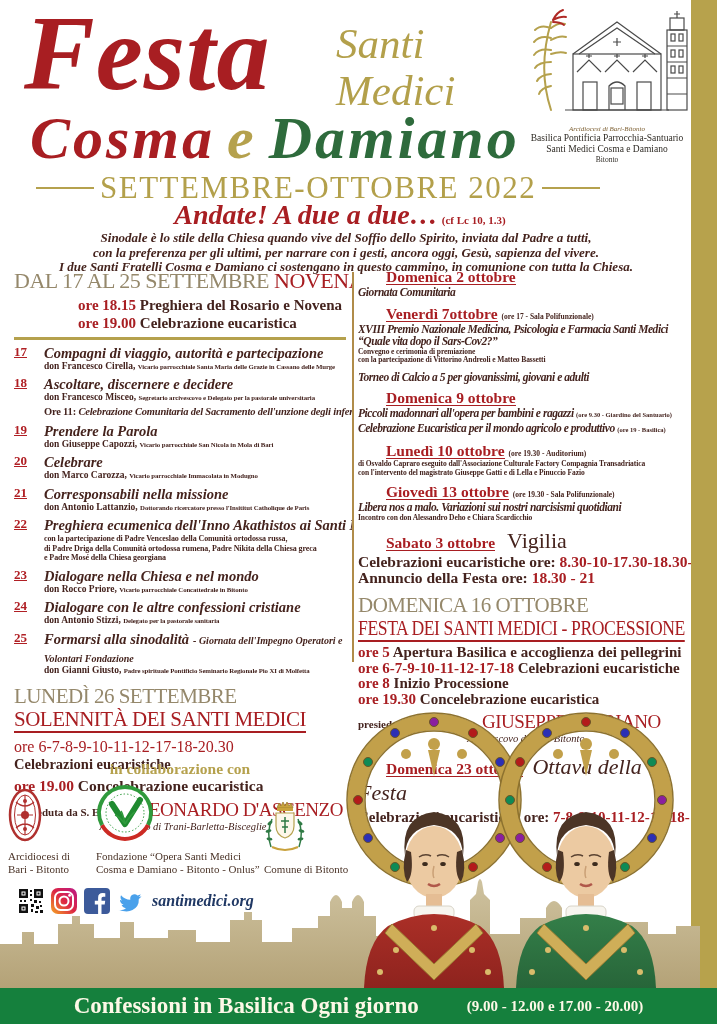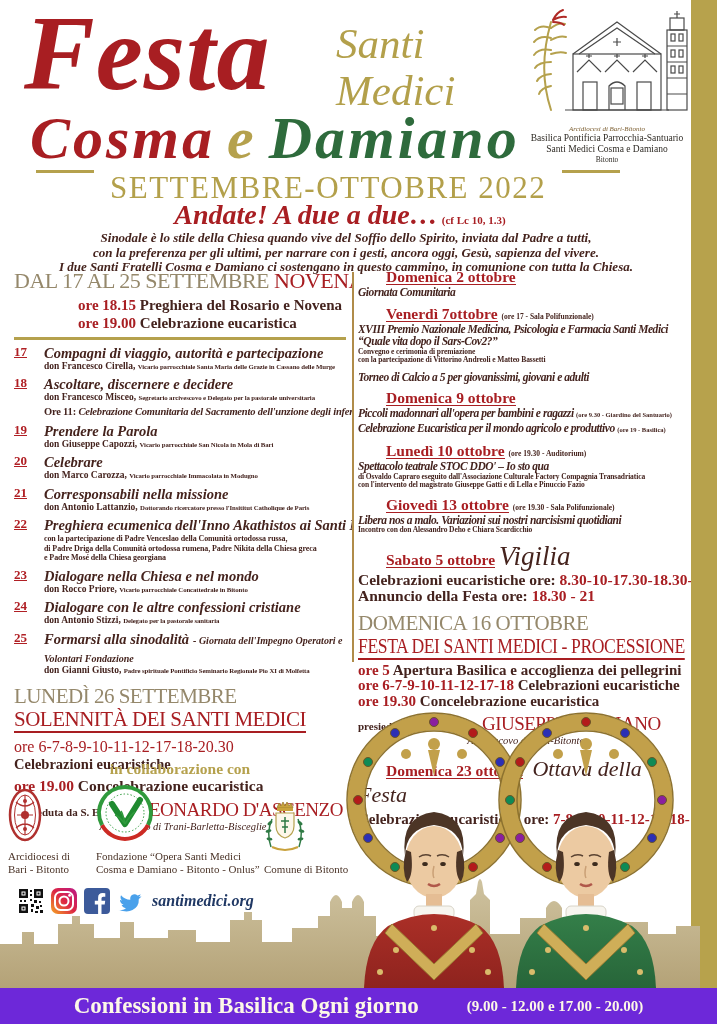--- a/index.html
+++ b/index.html
@@ -9,21 +9,21 @@
   .festa{position:absolute;left:24px;top:-4px;font-size:106px;line-height:1.1;font-style:italic;font-weight:bold;color:#a81e22;letter-spacing:1px;}
   .santi-medici{position:absolute;left:336px;top:20px;font-size:43px;line-height:47px;font-style:italic;color:#b3a04b;}
   .logo-block{position:absolute;left:520px;top:8px;width:174px;text-align:center;}
   .logo-cap1{font-size:7px;font-style:italic;color:#7a5c2e;margin-top:1px;}
   .logo-cap2,.logo-cap3{font-size:9.5px;color:#2e2a24;line-height:11px;}
   .logo-cap4{font-size:7.5px;color:#2e2a24;}
   .script-line{position:absolute;left:30px;top:104px;font-size:60px;font-style:italic;font-weight:bold;letter-spacing:3px;white-space:nowrap;}
   .script-cosma{color:#a81e22;}
   .script-e{color:#b5a14d;padding:0 12px;}
   .script-damiano{color:#2e6b3c;}
-  .period-row{position:absolute;left:36px;top:170px;width:580px;display:flex;align-items:flex-start;gap:16px;}
+  .period-row{position:absolute;left:36px;top:170px;width:580px;display:flex;align-items:center;gap:6px;}
   .period-line{flex:0 0 58px;height:2.5px;background:#b5a14d;}
   .period-text{font-size:31px;color:#b3a04b;letter-spacing:1.5px;white-space:nowrap;}
   .motto-row{position:absolute;left:10px;top:199px;width:660px;text-align:center;}
   .motto{font-size:28px;font-weight:bold;font-style:italic;color:#a81e22;}
   .motto-ref{font-size:11px;font-weight:bold;color:#a81e22;}
   .intro{position:absolute;left:8px;top:231px;width:676px;text-align:center;font-size:13px;line-height:14.5px;font-weight:bold;font-style:italic;color:#45231d;}
   
   .divider{position:absolute;left:352px;top:272px;width:2px;height:390px;background:#b08c4a;}
   .left-col{position:absolute;left:14px;top:268px;width:338px;overflow:hidden;}
   .right-col{position:absolute;left:358px;top:268px;width:336px;overflow:hidden;}
@@ -51,21 +51,21 @@
   .hours-label{font-size:14.5px;font-weight:bold;line-height:16px;}
   .time-line{font-size:15.5px;font-weight:bold;margin-top:5px;line-height:18px;}
   .presided{margin-top:4px;white-space:nowrap;}
   .presided-label{font-size:11px;font-weight:bold;}
   .presided-name{font-size:19px;color:#a81e22;letter-spacing:-0.5px;}
   .presided-title{font-size:10.5px;font-style:italic;text-align:center;line-height:11px;}
   
   .event{margin-bottom:6px;}
   .event-date{font-size:15.5px;font-weight:bold;color:#a81e22;border-bottom:1.5px solid #a81e22;display:inline-block;line-height:15px;margin-left:28px;}
   .event-date-note{font-size:7.5px;font-weight:bold;color:#45231d;}
-  .event-after{font-size:27px;font-style:italic;color:#45231d;margin-left:0;}
+  .event-after{font-size:22px;color:#45231d;margin-left:8px;}
   .ev-italic{font-size:11.5px;line-height:12.5px;font-weight:bold;font-style:italic;letter-spacing:-0.45px;white-space:nowrap;}
   .ev-note{font-size:6.5px;font-style:normal;letter-spacing:0;}
   .ev-small{font-size:7.5px;font-weight:bold;line-height:8.5px;white-space:nowrap;letter-spacing:-0.1px;}
   .ev-bold{font-size:15.5px;font-weight:bold;line-height:16px;white-space:nowrap;}
   .ev-red{color:#a81e22;}
   .oct16{margin-top:8px;}
   .condense{transform:scaleX(0.84);transform-origin:left;display:inline-block;white-space:nowrap;}
   .o16-rows{margin-top:3px;}
   .o16-row{font-size:15px;font-weight:bold;line-height:15.5px;white-space:nowrap;}
   .o16-red{color:#a81e22;}
@@ -79,21 +79,21 @@
   .partner{text-align:left;}
   .p1{flex:0 0 88px;} .p2{flex:0 0 168px;} .p3{flex:0 0 88px;}
   .partner-label{font-size:11px;line-height:13px;color:#4a3327;margin-top:4px;}
   .social-row{display:flex;align-items:center;gap:7px;margin-top:12px;margin-left:10px;}
   .site{font-size:16px;font-weight:bold;color:#203864;font-style:italic;}
   
   .skyline{position:absolute;left:0;top:870px;z-index:1;}
   .statues{position:absolute;left:336px;top:710px;z-index:2;}
   
   .right-bar{position:absolute;left:691px;top:0;width:26px;height:1024px;background:#b7a24c;}
-  .footer{position:absolute;left:0;top:988px;width:717px;height:36px;background:#6d28d9;z-index:5;
+  .footer{position:absolute;left:0;top:988px;width:717px;height:36px;background:#15803d;z-index:5;
           display:flex;align-items:center;justify-content:center;gap:8px;}
   .footer-main{font-size:23px;font-weight:bold;color:#fdf8e7;}
   .footer-hours{font-size:15px;font-weight:bold;color:#fdf8e7;margin-left:40px;}
 </style>
 </head>
 <body>
 
 <div class="page">
 
   <div class="festa">Festa</div>
@@ -356,42 +356,41 @@
           <div class="ev-italic"><span>Celebrazione Eucaristica per il mondo agricolo e produttivo</span> <span class="ev-note">(ore 19 - Basilica)</span></div>
 
         </div>
 
         <div class="event">
           <div>
             <span class="event-date">Lunedì 10 ottobre</span>
             <span class="event-date-note">(ore 19.30 - Auditorium)</span>
             
           </div>
-          <div class="ev-italic"><span>Spettacolo teatrale STOC DDO' – Io sto qua</span> </div>
 
           <div class="ev-small">di Osvaldo Capraro eseguito dall'Associazione Culturale Factory Compagnia Transadriatica</div>
           <div class="ev-small">con l'intervento del magistrato Giuseppe Gatti e di Lella e Pinuccio Fazio</div>
 
         </div>
 
         <div class="event">
           <div>
             <span class="event-date">Giovedì 13 ottobre</span>
             <span class="event-date-note">(ore 19.30 - Sala Polifunzionale)</span>
             
           </div>
           <div class="ev-italic"><span>Libera nos a malo. Variazioni sui nostri narcisismi quotidiani</span> </div>
 
           <div class="ev-small">Incontro con don Alessandro Deho e Chiara Scardicchio</div>
 
         </div>
 
         <div class="event">
           <div>
-            <span class="event-date">Sabato 5 ottobre</span>
+            <span class="event-date">Sabato 3 ottobre</span>
             
             <span class="event-after">Vigilia</span>
           </div>
 
           <div class="ev-bold"><span>Celebrazioni eucaristiche ore:</span> <span class="ev-red">8.30-10-17.30-18.30-20</span></div>
           <div class="ev-bold"><span>Annuncio della Festa ore:</span> <span class="ev-red">18.30 - 21</span></div>
         </div>
       </div>
 
     <div class="oct16">
@@ -402,20 +401,24 @@
           <div class="o16-row">
             <span class="o16-red">ore 5</span>
             <span>Apertura Basilica e accoglienza dei pellegrini</span>
           </div>
 
           <div class="o16-row">
             <span class="o16-red">ore 6-7-9-10-11-12-17-18</span>
             <span>Celebrazioni eucaristiche</span>
           </div>
 
+          <div class="o16-row">
+            <span class="o16-red">ore 8</span>
+            <span>Inizio Processione</span>
+          </div>
 
           <div class="o16-row">
             <span class="o16-red">ore 19.30</span>
             <span>Concelebrazione eucaristica</span>
           </div>
         </div>
       <div class="presided">
         <span class="presided-label">presieduta da S. E. Mons.</span>
         <span class="presided-name">GIUSEPPE SATRIANO</span>
       </div>

